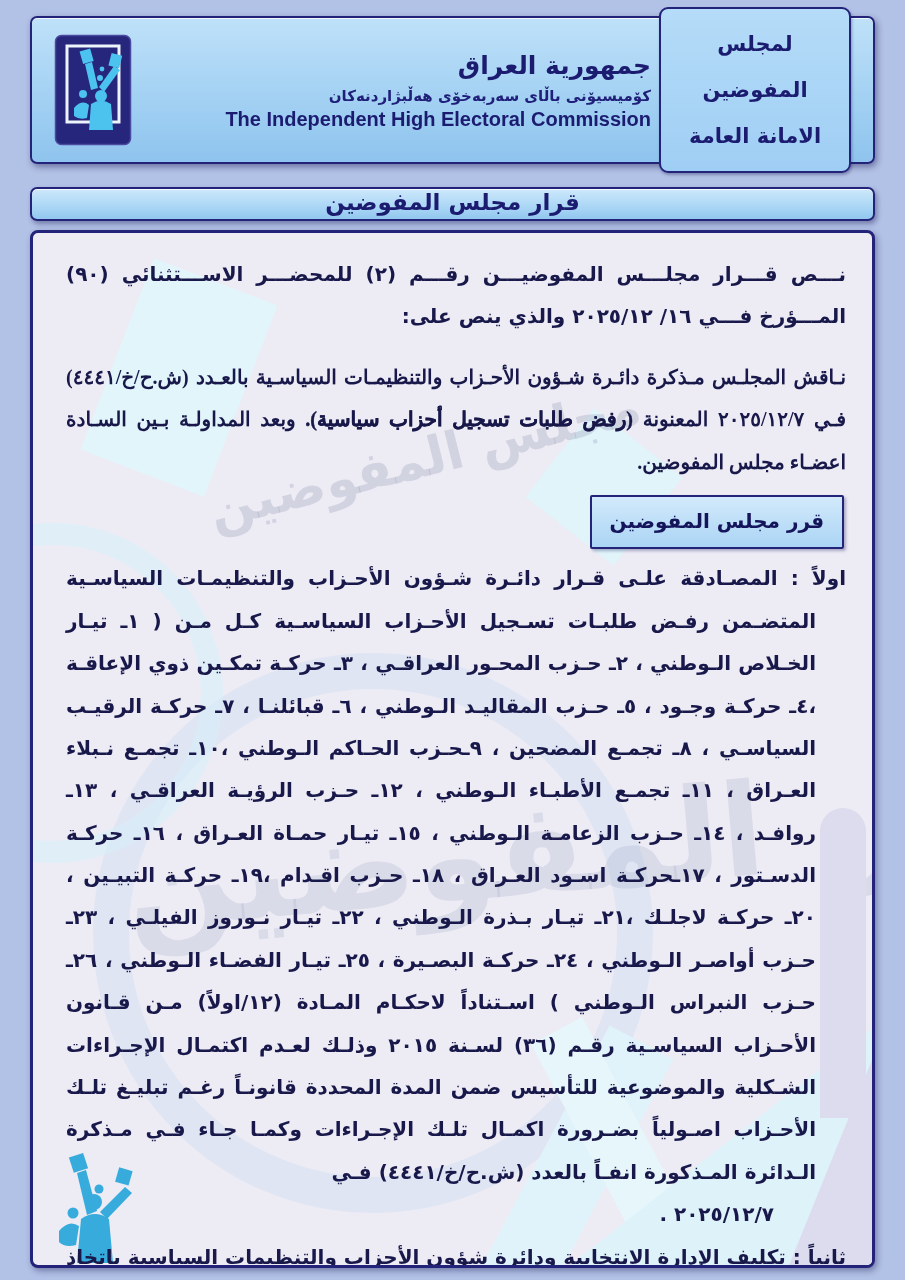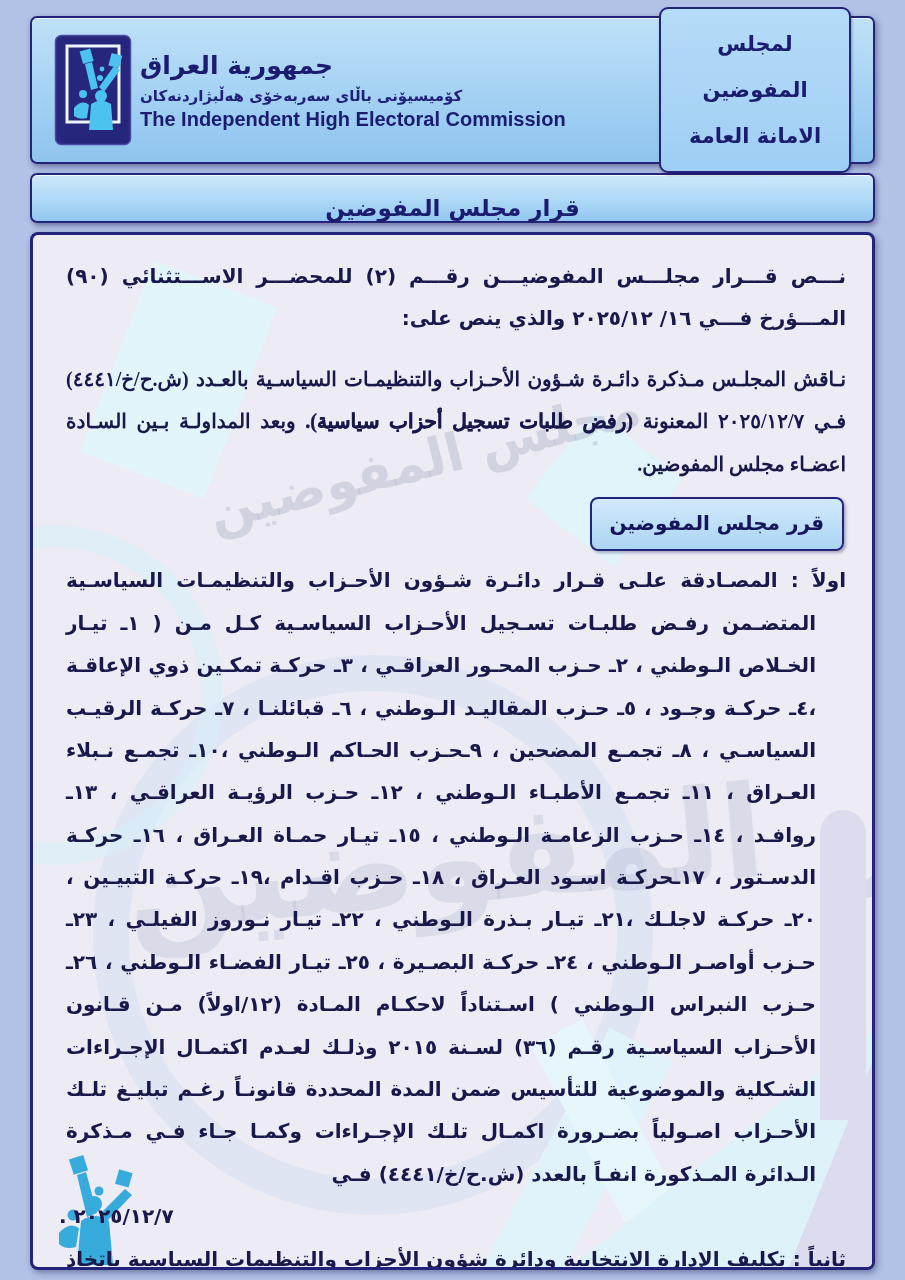--- a/index.html
+++ b/index.html
@@ -30,37 +30,37 @@
     border:2px solid #23237a;
     border-radius:9px;
     background:linear-gradient(180deg,#b5dcf8,#9fcef4);
     box-shadow:1px 2px 3px rgba(25,25,80,.35);
     text-align:center;
     padding:12px 6px;
     color:#1b1b70;
     font-size:21px;
     line-height:2.2;
   }
-  .hdr-center { flex:1; text-align:left; color:#1b1b70; padding-top:2px; }
+  .hdr-center { flex:1; text-align:right; color:#1b1b70; padding-top:2px; }
   .callig1 { font-size:25px; letter-spacing:1px; }
   .callig2 { font-size:23px; margin-top:2px; letter-spacing:0.5px; }
   .kurdish { font-size:15px; margin-top:7px; color:#20207a; }
   .english { font-size:20px; margin-top:3px; direction:ltr;
              font-family:"Liberation Sans", sans-serif; color:#1b1b70; }
   .hdr-logo { width:78px; height:112px; flex:0 0 auto; }
 
   
   .title-bar {
-    margin-top:9px;
-    height:50px;
+    margin-top:23px;
+    height:34px;
     border:2px solid #23237a;
     border-radius:7px;
     background:linear-gradient(180deg,#cde8fb 0%,#aad6f5 60%,#92c7ef 100%);
     box-shadow:2px 3px 5px rgba(25,25,80,.4), inset 0 1px 0 rgba(255,255,255,.8);
-    display:flex; align-items:flex-end; justify-content:center;
+    display:flex; align-items:flex-start; justify-content:center;
     font-size:23px; color:#1b1b70;
   }
 
   
   .body-card {
     margin-top:9px;
     height:1038px;
     border:3px solid #23237a;
     border-radius:8px;
     background:#edecf5;
@@ -79,24 +79,24 @@
   .heavy { -webkit-text-stroke:0.4px #18184a; }
 
   .badge-row { margin:12px 2px 8px; text-align:right; }
   .badge {
     display:inline-block;
     border:2px solid #23237a;
     background:linear-gradient(180deg,#d2e9fb,#abd5f5);
     box-shadow:2px 2px 3px rgba(40,40,100,.35);
     padding:3px 18px 5px;
     font-size:20px; color:#15155c;
-    border-radius:8px;
+    border-radius:2px;
   }
   .clause-first { margin-top:6px; }
-  .date-line { text-align:left; padding-right:72px; }
+  .date-line { text-align:right; padding-right:72px; }
 
   
   .wm { position:absolute; z-index:1; pointer-events:none; }
   .wm-ring1 { left:60px; top:420px; width:560px; height:560px;
               border:36px solid rgba(206,222,242,.45); border-radius:50%; }
   .wm-ring2 { left:-150px; top:290px; width:340px; height:340px;
               border:22px solid rgba(214,240,250,.55); border-radius:50%; }
   .wm-sheet1 { left:80px; top:42px; width:132px; height:205px;
                background:#e2f5fa; transform:rotate(21deg); }
   .wm-sheet2 { left:515px; top:198px; width:112px; height:112px;

